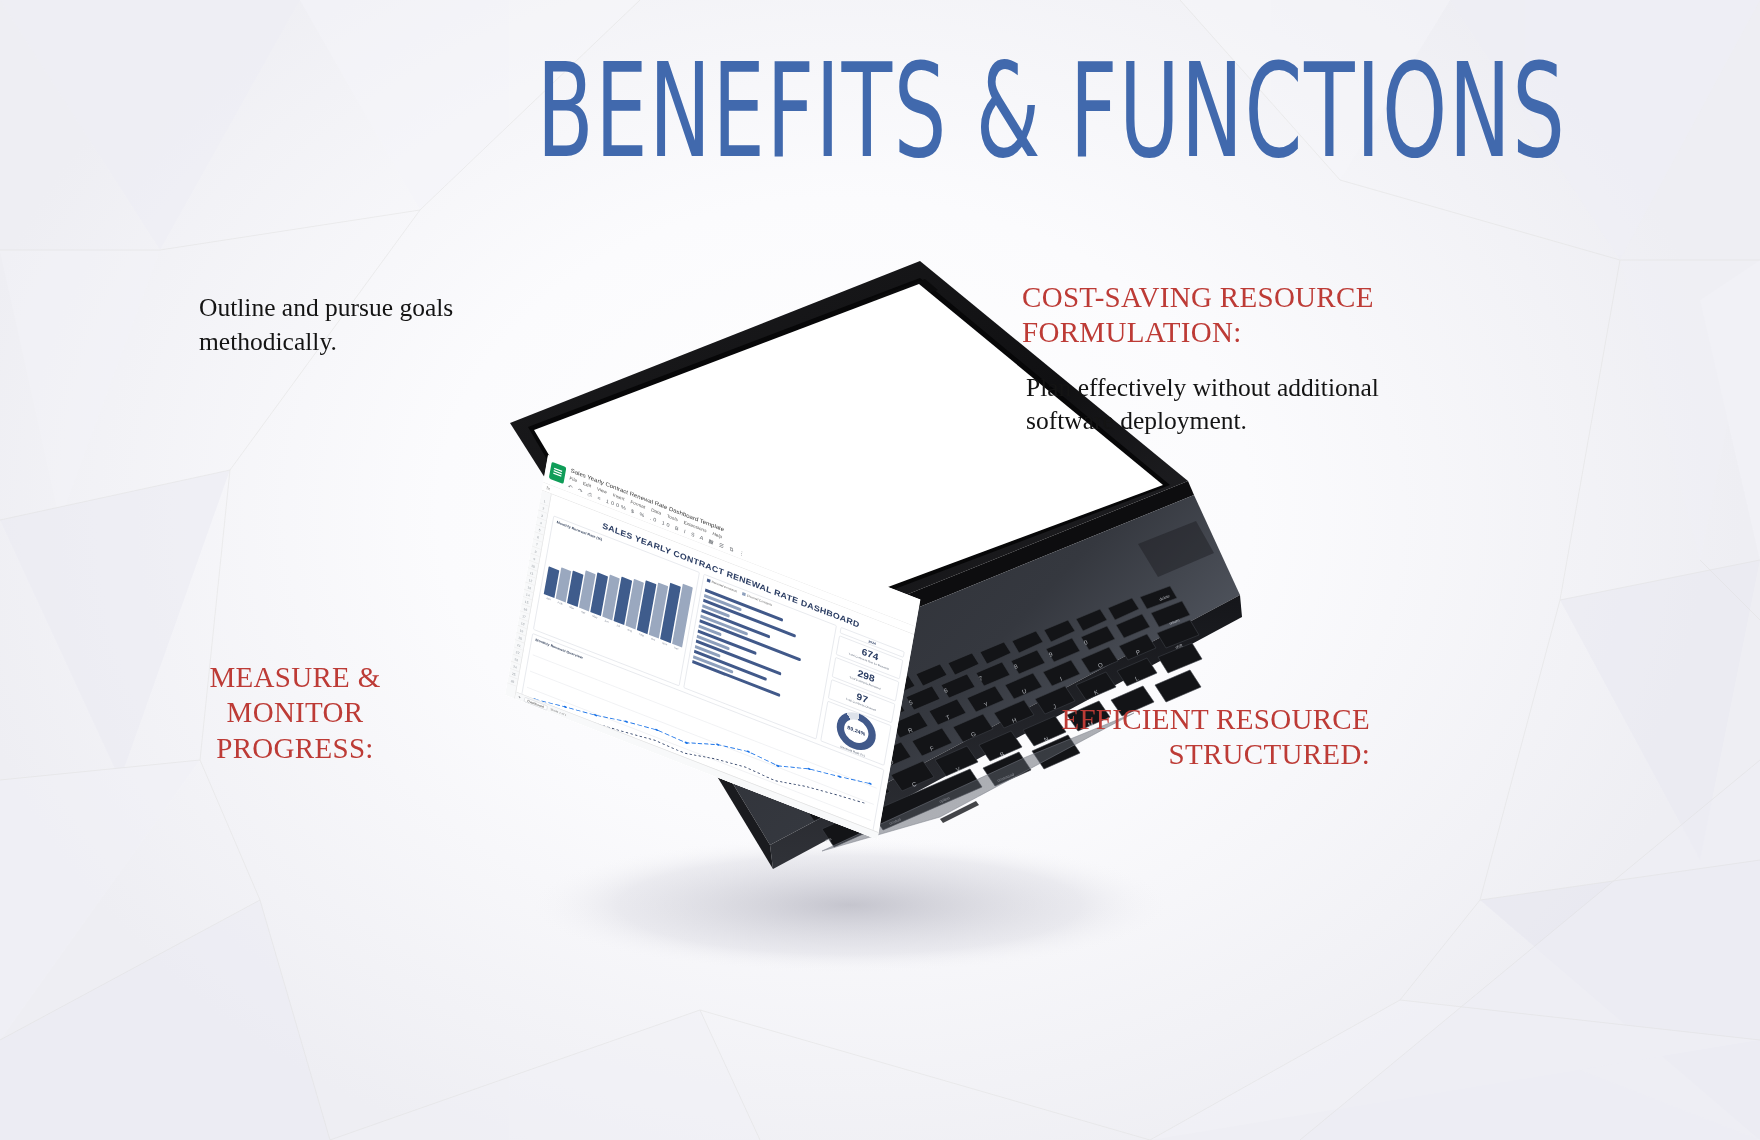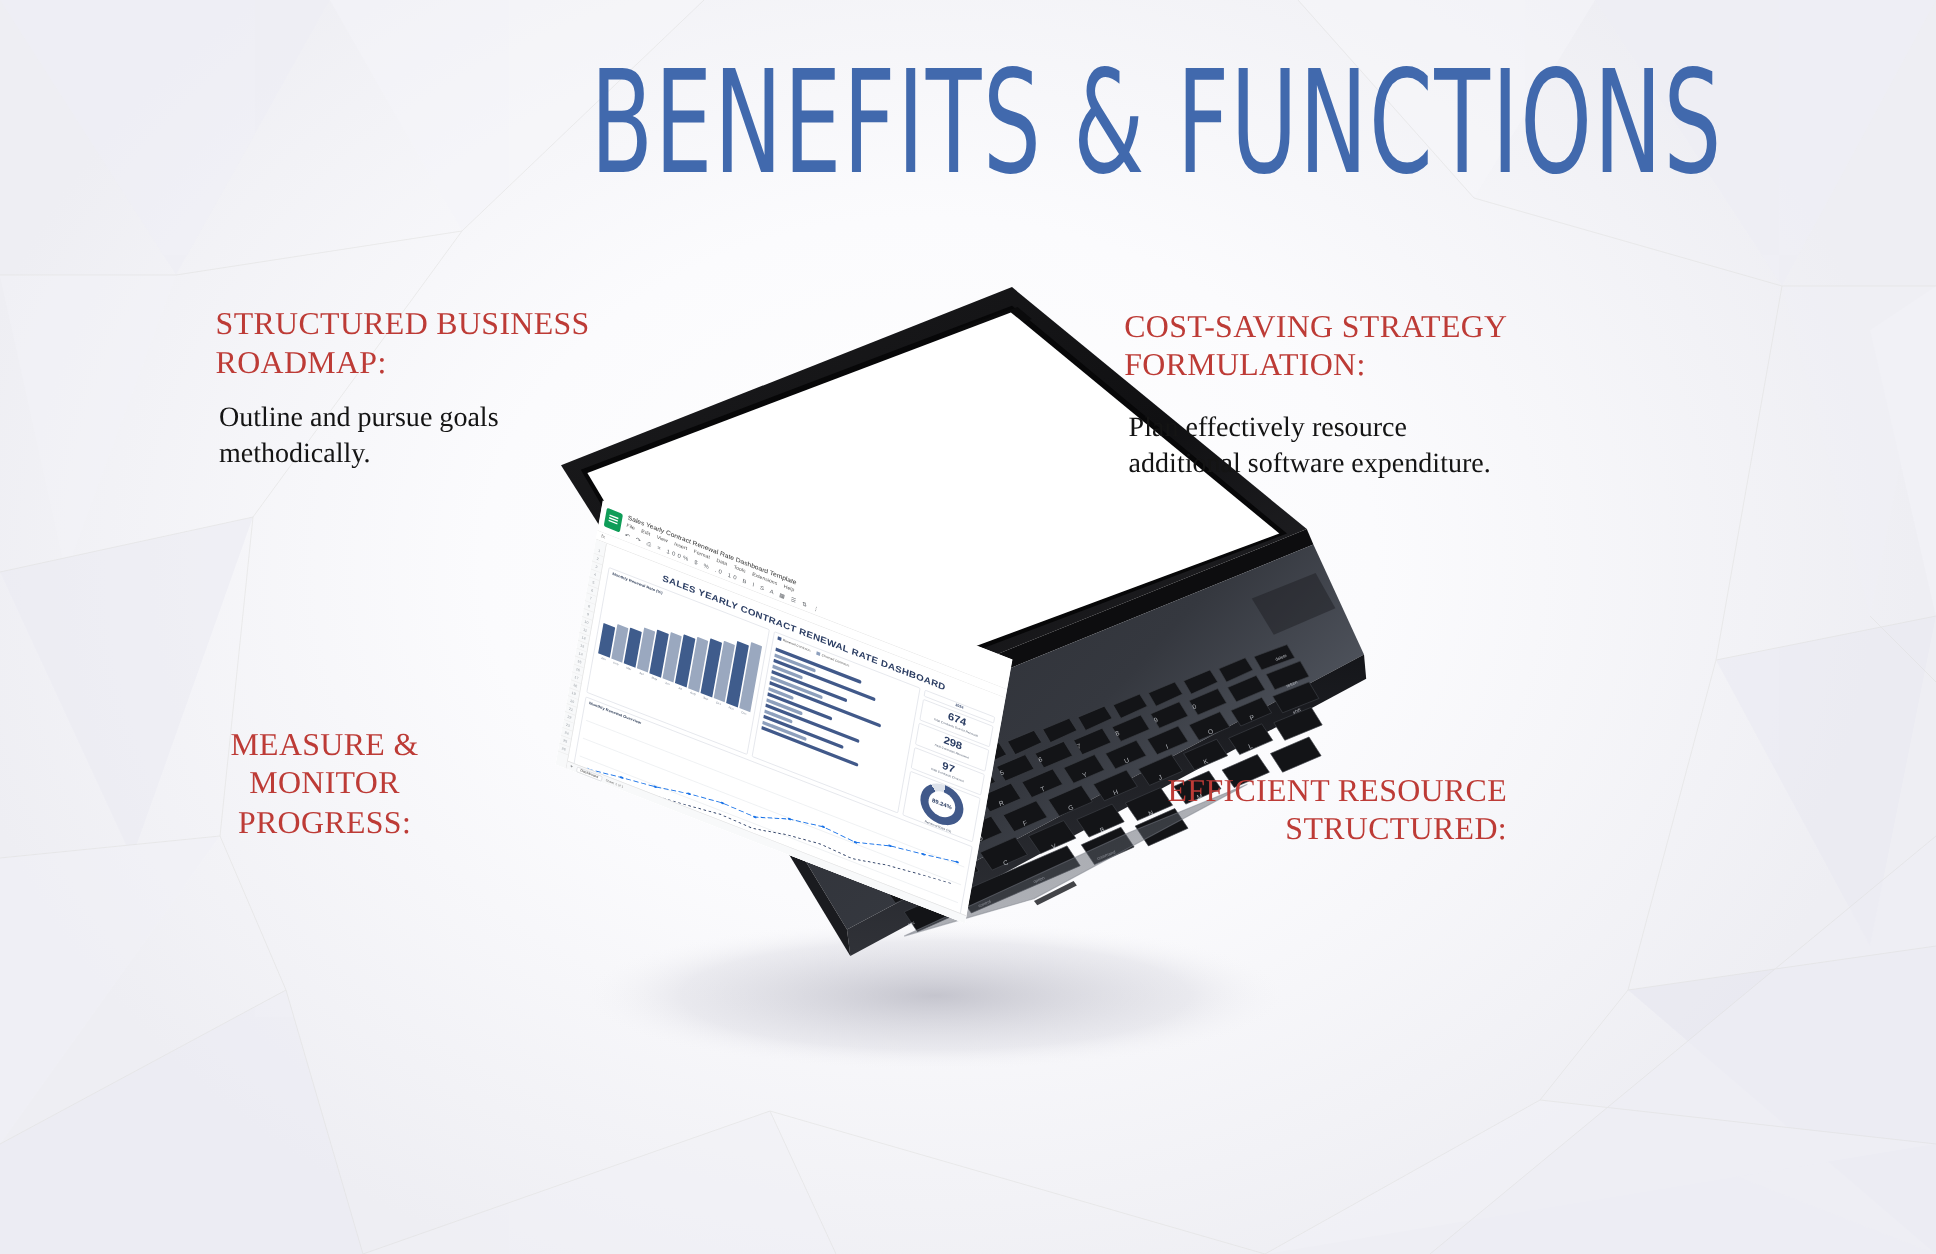--- a/index.html
+++ b/index.html
@@ -192,27 +192,26 @@
     <path d="M1760,760 L1300,1140"></path>
     <path d="M1700,560 L1760,620"></path>
   </g>
 </svg>
 
 <div id="title-wrap">
   <div id="page-title">BENEFITS &amp; FUNCTIONS</div>
 </div>
 
 <div class="feature" id="feat-structured">
-  <h3>STRUCTURED BUSINESS ROADMAP:</h3>
   <p>Outline and pursue goals methodically.</p>
 </div>
 
 <div class="feature" id="feat-cost">
-  <h3>COST-SAVING STRATEGY FORMULATION:</h3>
-  <p>Plan effectively resource additional software expenditure.</p>
+  <h3>COST-SAVING RESOURCE FORMULATION:</h3>
+  <p>Plan effectively without additional software deployment.</p>
 </div>
 
 <div class="feature" id="feat-measure">
   <h3>MEASURE &amp; MONITOR PROGRESS:</h3>
 </div>
 
 <div class="feature" id="feat-efficient">
   <h3>EFFICIENT RESOURCE STRUCTURED:</h3>
 </div>
 

